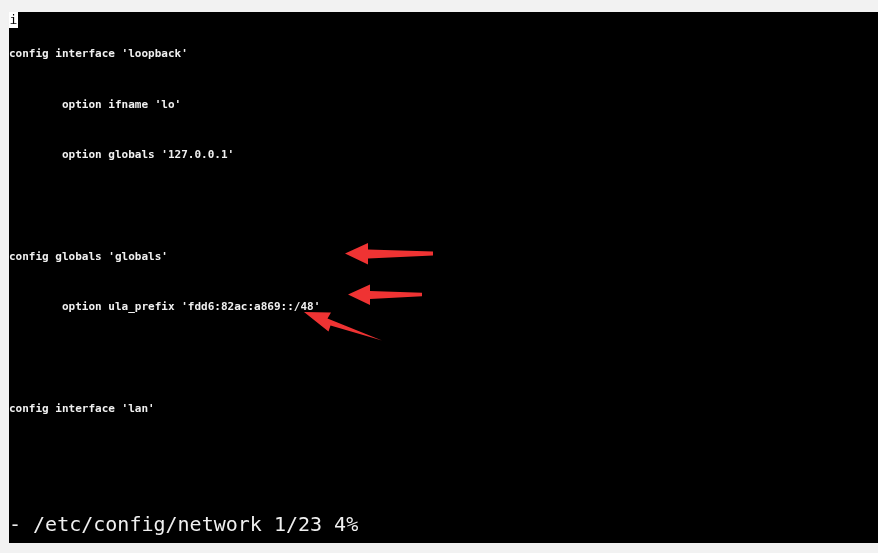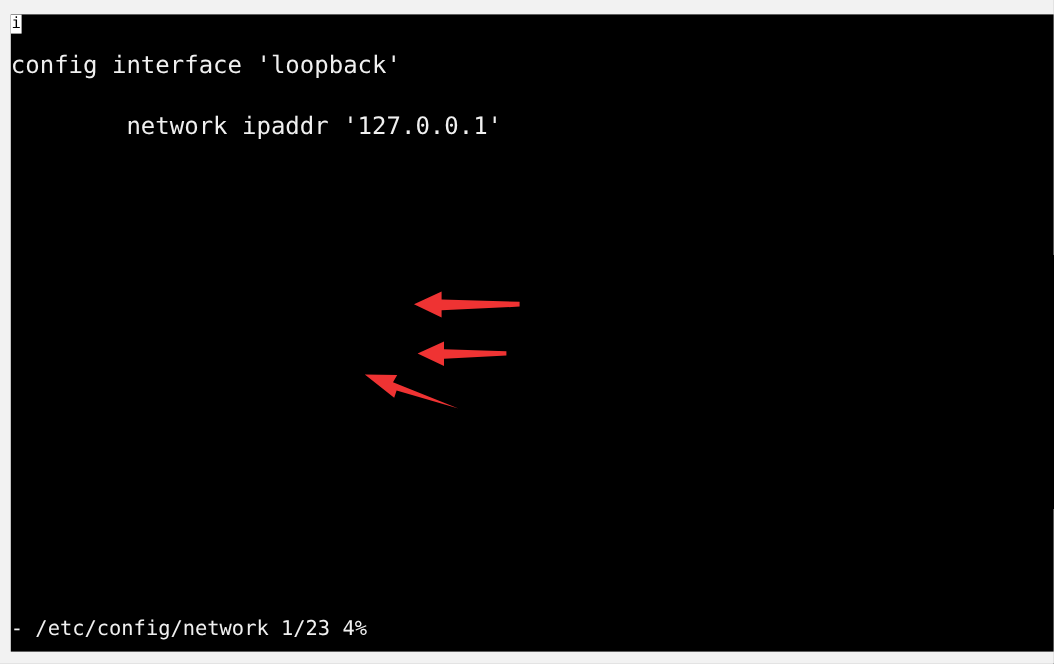--- a/index.html
+++ b/index.html
@@ -34,25 +34,26 @@
   }
 
   
   #text-layer {
     position: absolute;
     left: 0px;
     top: 0px;
     width: 869px;
     height: 531px;
     font-family: "DejaVu Sans Mono", "Liberation Mono", monospace;
-    font-size: 20px;
+    font-size: 11px;
     line-height: 16.9px;
     letter-spacing: 0px;
     color: #f0f0f0;
     white-space: pre;
+    font-weight: bold;
     -webkit-font-smoothing: none;
   }
 
   .row {
     height: 16.9px;
     white-space: pre;
     font-family: "DejaVu Sans Mono", "Liberation Mono", monospace;
     color: #f0f0f0;
   }
 
@@ -75,21 +76,21 @@
   }
 
   
   #status-line {
     position: absolute;
     left: 0px;
     top: 503px;
     width: 799px;
     height: 18px;
     font-family: "DejaVu Sans Mono", "Liberation Mono", monospace;
-    font-size: 17px;
+    font-size: 20px;
     line-height: 18px;
     color: #f0f0f0;
     white-space: pre;
   }
 
   
   #annotations {
     position: absolute;
     left: 0;
     top: 0;
@@ -103,23 +104,27 @@
 <body>
 
 <div id="screen">
 
   <div id="terminal">
 
     <div id="cursor-cell">i</div>
 
     <div id="text-layer">
       <div class="row">config interface 'loopback'</div>
-      <div class="row">        network ipaddr '127.0.0.1'</div>
+      <div class="row">        option ifname 'lo'</div>
+      <div class="row">        option globals '127.0.0.1'</div>
       <div class="row blank">&nbsp;</div>
+      <div class="row">config globals 'globals'</div>
+      <div class="row">        option ula_prefix 'fdd6:82ac:a869::/48'</div>
       <div class="row blank">&nbsp;</div>
+      <div class="row">config interface 'lan'</div>
       
       
       
       
       
       
       
       
       
       

